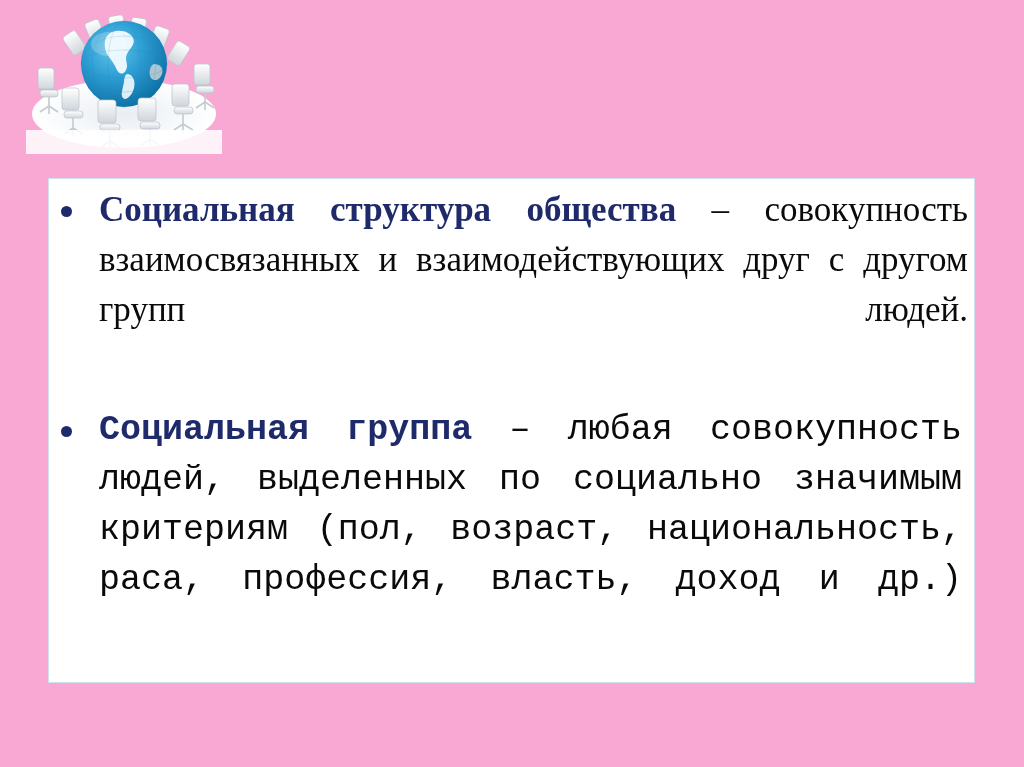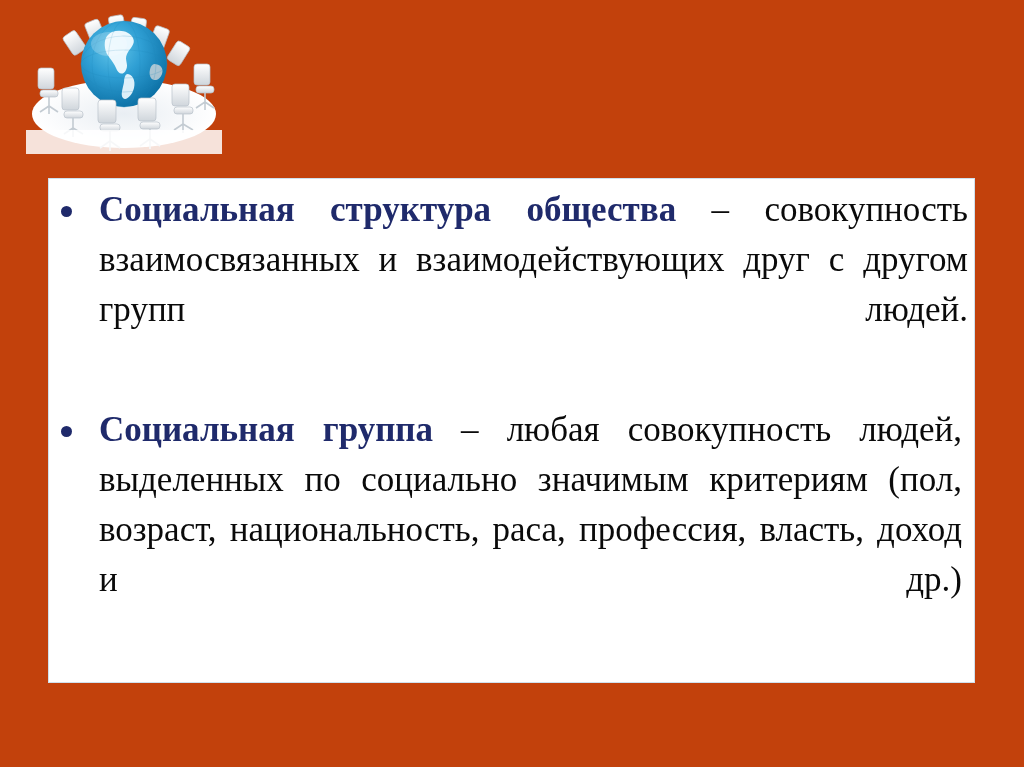--- a/index.html
+++ b/index.html
@@ -13,21 +13,21 @@
     height: 767px;
     position: relative;
     overflow: hidden;
     font-family: "Liberation Serif", "DejaVu Serif", serif;
     background: #ffffff;
   }
 
   .slide {
     position: absolute;
     inset: 0;
-    background: #c2410c;
+    background: #f9a8d4;
   }
 
   
   .hero-image {
     position: absolute;
     left: 26px;
     top: 2px;
     width: 196px;
     height: 152px;
   }
@@ -55,21 +55,21 @@
     position: relative;
     padding-left: 50px;
     text-align: justify;
     text-justify: inter-word;
     color: #101010;
     font-size: 35px;
     line-height: 50px;
     letter-spacing: 0px;
   }
   .bullet-item.first  { margin: 6px 6px 0 0; }
-  .bullet-item.second { margin: 20px 12px 0 0; }
+  .bullet-item.second { margin: 20px 12px 0 0; font-family: Liberation Mono, monospace; }
 
   .bullet-item::after {
     content: "";
     display: inline-block;
     width: 100%;
     height: 0;
   }
 
   .bullet-dot {
     position: absolute;

